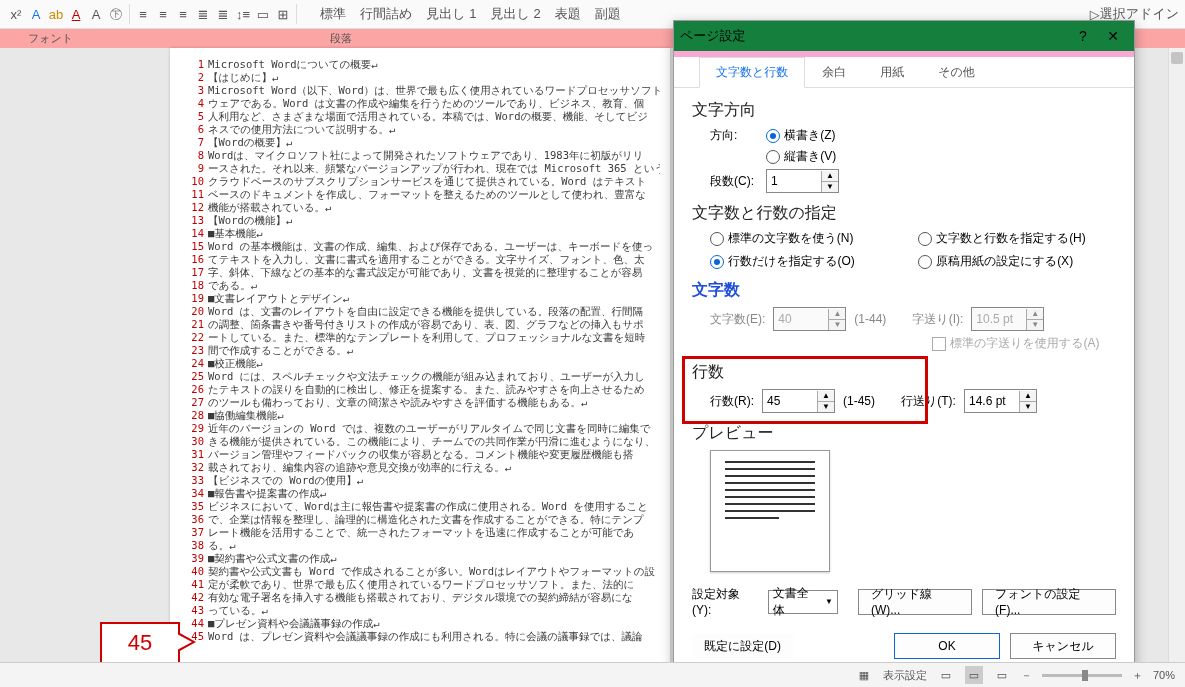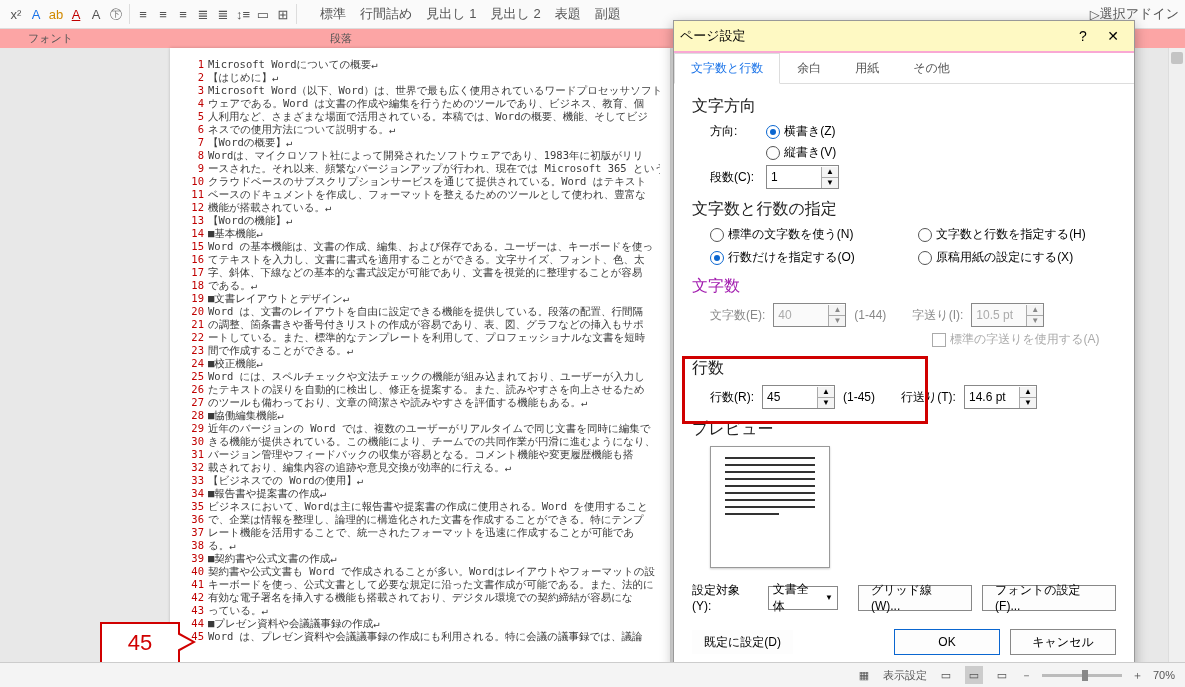--- a/index.html
+++ b/index.html
@@ -13,24 +13,24 @@
 .page-gutter { width:170px; background:#e8e8e8;}
 .page { background:#fff; width:480px; position:relative; padding:10px 10px 0 10px; box-shadow:0 0 3px rgba(0,0,0,0.2);}
 .doc-lines { font-family:"MS Gothic","Consolas",monospace; font-size:10.5px; line-height:13px; color:#3a3a3a;}
 .doc-lines .row { display:flex; }
 .doc-lines .ln { width:24px; text-align:right; color:#c00000; margin-right:4px; flex:0 0 24px;}
 .doc-lines .tx { flex:1; white-space:nowrap; overflow:hidden; text-overflow:clip;}
 .callout { position:absolute; left:100px; top:622px; width:76px; height:38px; background:#fff; border:2px solid #d00000; display:flex; align-items:center; justify-content:center; color:#d00000; font-size:22px; }
 .callout:after { content:""; position:absolute; right:-18px; top:8px; width:0; height:0; border-top:10px solid transparent; border-bottom:10px solid transparent; border-left:18px solid #d00000; }
 .callout:before { content:""; position:absolute; right:-14px; top:10px; width:0; height:0; border-top:8px solid transparent; border-bottom:8px solid transparent; border-left:15px solid #fff; z-index:1;}
 .dialog { position:absolute; right:50px; top:20px; width:460px; background:#fff; border:1px solid #999; box-shadow:0 4px 12px rgba(0,0,0,0.3);}
-.dlg-title { height:30px; background:#fef9c3; border-bottom:2px solid #f9a8d4; display:flex; align-items:center; padding:0 6px;}
+.dlg-title { height:30px; background:#15803d; border-bottom:6px solid #f9a8d4; display:flex; align-items:center; padding:0 6px;}
 .dlg-title .t { flex:1; font-size:13px;}
 .dlg-title .hlp, .dlg-title .cls { width:30px; height:28px; display:flex; align-items:center; justify-content:center; font-size:14px;}
-.tabs { display:flex; border-bottom:1px solid #ddd; padding-left:0; height:30px; align-items:flex-end;}
+.tabs { display:flex; border-bottom:1px solid #ddd; padding-left:25px; height:30px; align-items:flex-end;}
 .tab { padding:6px 16px; font-size:12px; color:#555; border:1px solid transparent; border-bottom:none;}
 .tab.active { color:#1a73e8; border:1px solid #ddd; border-bottom:1px solid #fff; background:#fff; margin-bottom:-1px;}
 .dlg-body { padding:12px 18px 18px 18px; }
 legend, .sec-title { font-size:16px; color:#222; margin-bottom:6px;}
 .frow { display:flex; align-items:center; margin:4px 0 4px 18px; gap:8px;}
 .frow label { display:flex; align-items:center; gap:4px;}
 .nspin { display:inline-flex; align-items:center; border:1px solid #888; height:22px;}
 .nspin input { border:none; width:48px; text-align:left; padding-left:4px; height:20px; font-size:12px;}
 .nspin .spbtns { width:16px; display:flex; flex-direction:column; border-left:1px solid #aaa;}
 .nspin .spbtns span { height:10px; font-size:8px; text-align:center; line-height:10px; background:#f4f4f4; border-bottom:1px solid #aaa;}
@@ -257,21 +257,21 @@
           <div class="row">
             <span class="ln">39</span>
             <span class="tx">■契約書や公式文書の作成↵</span>
           </div>
           <div class="row">
             <span class="ln">40</span>
             <span class="tx">契約書や公式文書も Word で作成されることが多い。Wordはレイアウトやフォーマットの設</span>
           </div>
           <div class="row">
             <span class="ln">41</span>
-            <span class="tx">キーボードを使っ、公式文書として必要な規定に沿った文書作成が可能である。また、法的に</span>
+            <span class="tx">定が柔軟であり、世界で最も広く使用されているワードプロセッサソフト。また、法的に</span>
           </div>
           <div class="row">
             <span class="ln">42</span>
             <span class="tx">有効な電子署名を挿入する機能も搭載されており、デジタル環境での契約締結が容易にな</span>
           </div>
           <div class="row">
             <span class="ln">43</span>
             <span class="tx">っている。↵</span>
           </div>
           <div class="row">
@@ -342,21 +342,21 @@
       <div class="radio-row">
             <span class="radio-ind sel"></span>
             <span>行数だけを指定する(O)</span>
           </div>
       <div class="radio-row">
             <span class="radio-ind"></span>
             <span>原稿用紙の設定にする(X)</span>
           </div>
     </div>
 
-    <div class="sec-title" style="margin-top:10px; color:#a21caf;">文字数</div>
+    <div class="sec-title" style="margin-top:10px; color:#1d4ed8;font-weight:bold;">文字数</div>
     <div class="frow" style="color:#888;">
       <span>文字数(E):</span>
       <span class="nspin disabled">
             <input disabled="" value="40" style="">
             <span class="spbtns">
               <span>▲</span>
               <span>▼</span>
             </span>
           </span>
       <span>(1-44)</span>

